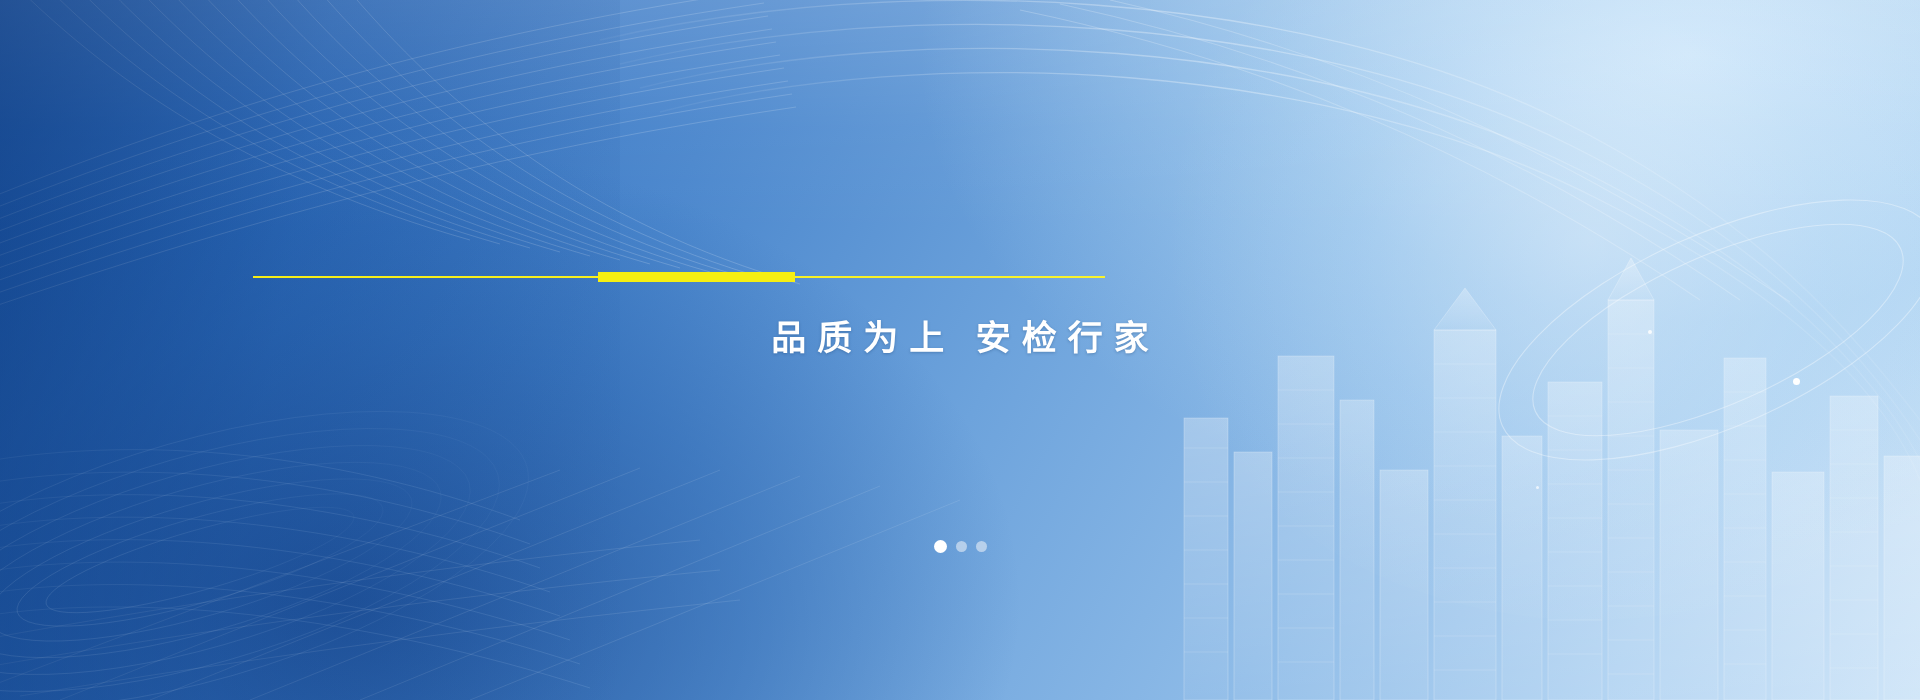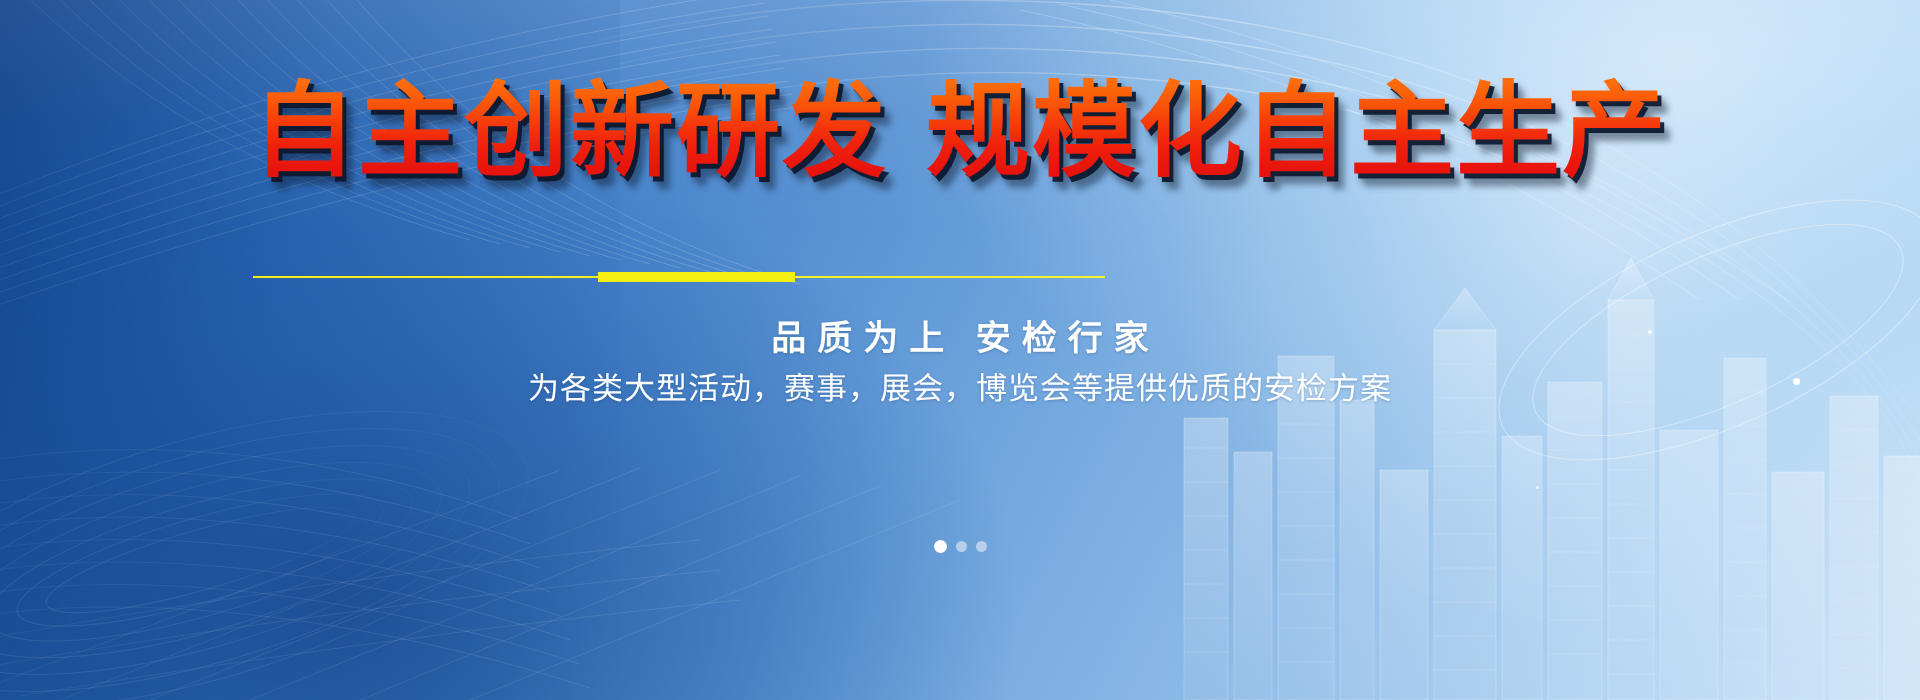--- a/index.html
+++ b/index.html
@@ -328,30 +328,28 @@
   <div class="sheen-top"></div>
   <div class="vignette-left"></div>
   <div class="glow-right"></div>
 
   <div class="sparkle" style="left:1793px; top:378px; width:7px; height:7px;"></div>
   <div class="sparkle" style="left:1648px; top:330px; width:4px; height:4px; opacity:.85;"></div>
   <div class="sparkle" style="left:1536px; top:486px; width:3px; height:3px; opacity:.7;"></div>
 
   <div class="content">
 
-    <h1 class="main-title">自主创新研发 规模化自主生产</h1>
 
     <div class="divider">
       <div class="hair"></div>
       <div class="nub"></div>
     </div>
 
     <p class="tagline">品质为上  安检行家</p>
 
-    <p class="subline">为各类大型活动，赛事，展会，博览会等提供优质的安检方案</p>
 
     <div class="dots">
       <button class="dot active" aria-label="1"></button>
       <button class="dot" aria-label="2"></button>
       <button class="dot" aria-label="3"></button>
     </div>
 
   </div>
 </div>
 

